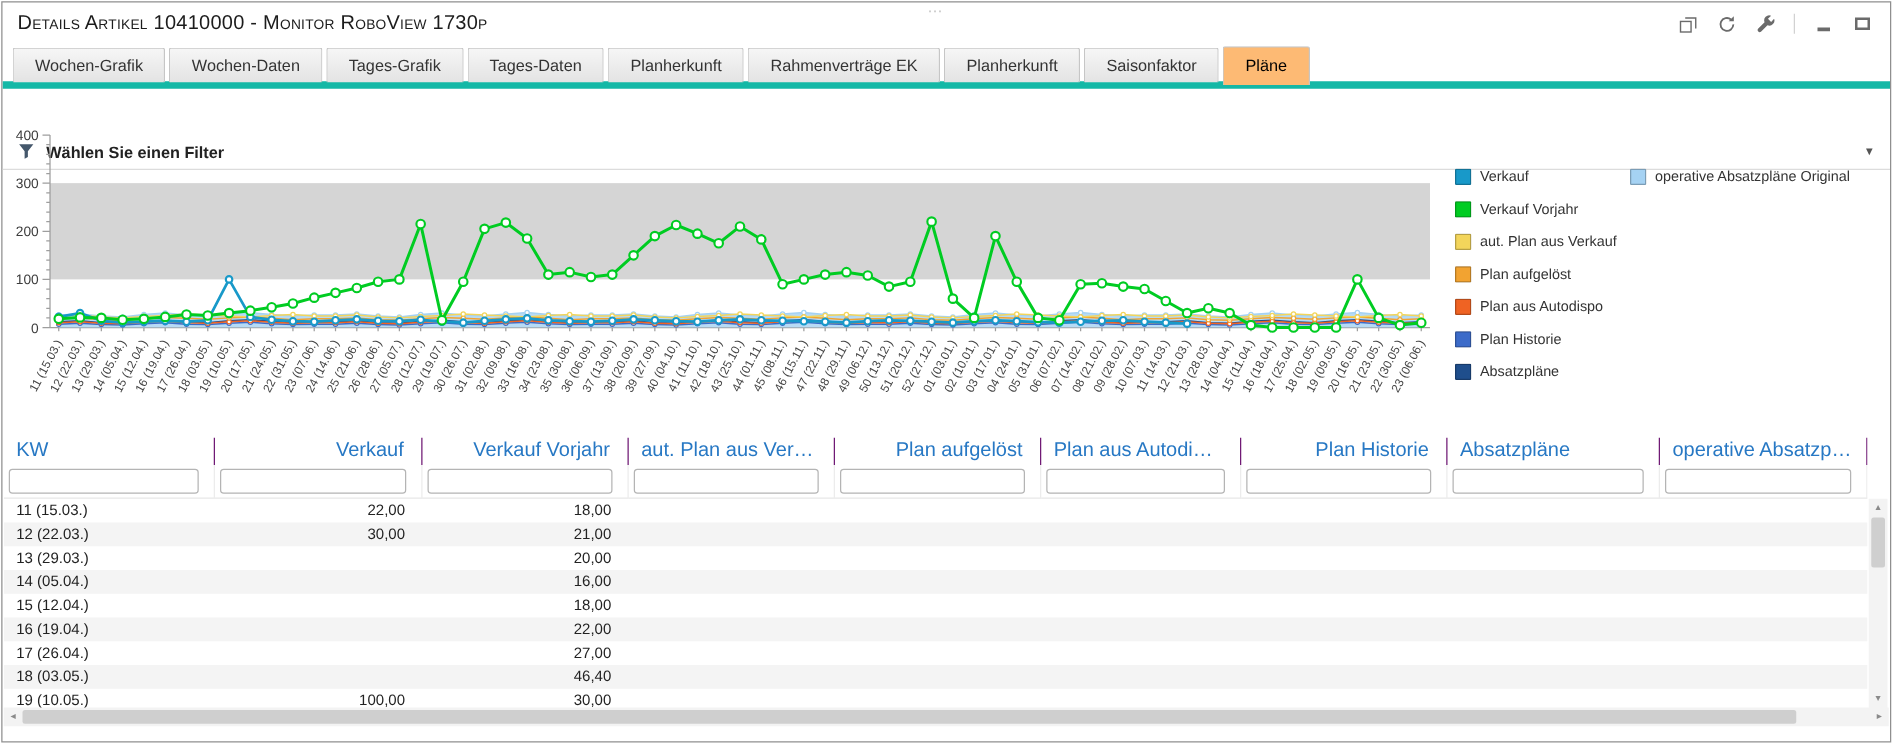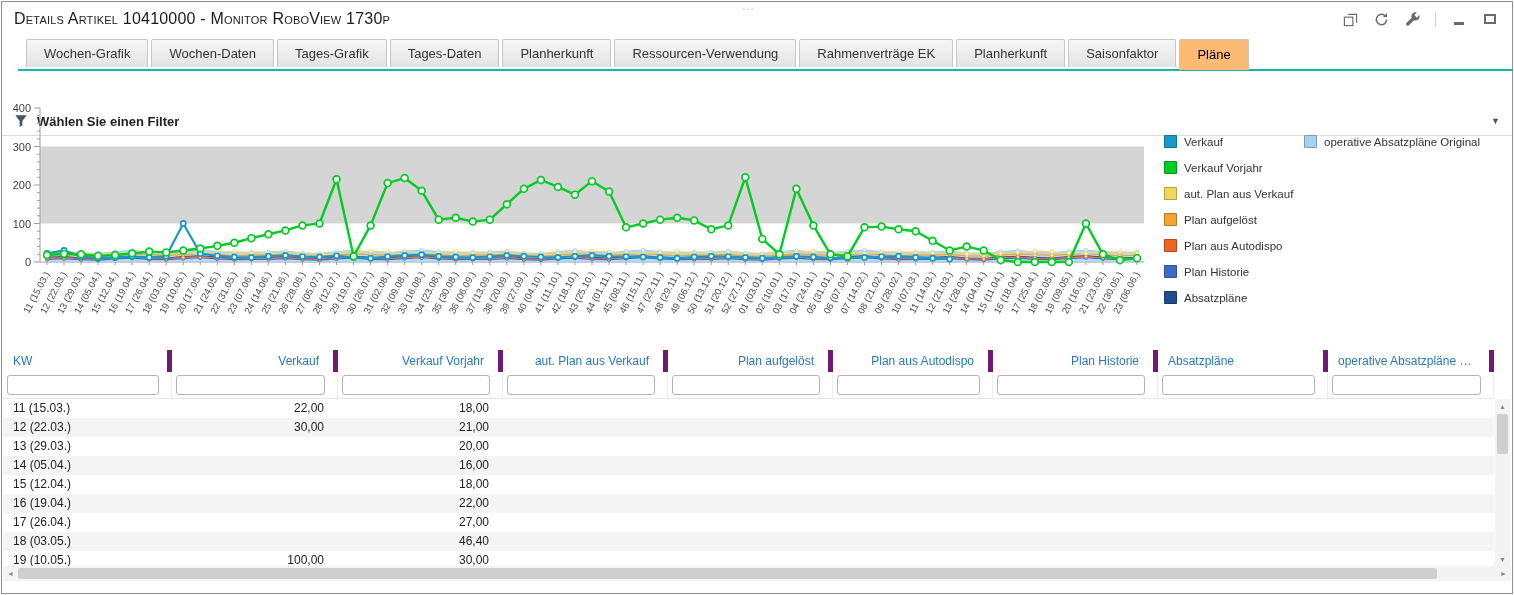--- a/index.html
+++ b/index.html
@@ -10,22 +10,22 @@
   .titlebar{position:absolute;top:0;left:0;right:2px;height:34px;display:flex;align-items:center;padding:0 12px;box-sizing:border-box;}
   .title{font-variant:small-caps;font-size:16px;color:#1c1c1c;letter-spacing:.2px;}
   .drag-dots{position:absolute;left:740px;top:0;color:#c4c4c4;font-size:12px;letter-spacing:2px;}
   .tb-icons{margin-left:auto;display:flex;align-items:center;gap:15px;}
   .tb-icons .ic{width:16px;height:16px;display:flex;align-items:center;justify-content:center;cursor:pointer;}
   .tb-divider{width:1px;height:16px;background:#d2d2d2;}
   .min-bar{width:10px;height:3px;background:#6b6b6b;margin-top:8px;}
   .max-rect{width:12px;height:10px;border:2px solid #6b6b6b;box-sizing:border-box;}
 
   
-  .tabbar{position:absolute;top:37px;left:16px;right:0;height:32px;display:flex;align-items:flex-start;
-    padding:0 8px;box-sizing:border-box;border-bottom:2px solid #14b8a6;}
+  .tabbar{position:absolute;top:37px;left:0;right:0;height:32px;display:flex;align-items:center;
+    padding:0 8px;box-sizing:border-box;border-bottom:6px solid #14b8a6;}
   .tab{height:27px;line-height:27px;padding:0 17px;margin-right:3px;font-size:13px;color:#333;
     background:linear-gradient(#f6f6f6,#e3e3e3);border:1px solid #c6c6c6;border-bottom:none;
     border-radius:2px 2px 0 0;white-space:nowrap;cursor:pointer;}
   .tab.active{background:#fdba74;height:30px;line-height:30px;color:#000;margin-bottom:-1px;z-index:2;}
 
   
   .filterbar{position:absolute;top:69px;left:0;right:0;height:29px;display:flex;align-items:center;
     padding:0 12px;box-sizing:border-box;border-bottom:1px solid #dcdcdc;cursor:pointer;margin-top:36px;}
   .filterbar .label{font-size:13px;font-weight:bold;color:#222;margin-left:9px;}
   .filter-caret{margin-left:auto;font-size:9px;color:#555;}
@@ -39,22 +39,22 @@
   .legend-col{display:flex;flex-direction:column;gap:13px;}
   .legend-col.c1{width:140px;}
   .legend-col.c2{width:208px;}
   .legend-item{display:flex;align-items:center;gap:7px;cursor:pointer;}
   .legend-item .sw{width:13px;height:13px;border:1px solid rgba(0,0,0,.25);box-sizing:border-box;border-radius:1px;}
   .legend-item .lb{font-size:11.5px;color:#333;white-space:nowrap;}
 
   
   .grid{position:absolute;top:348px;left:1px;right:18px;height:221px;overflow:hidden;font-size:12px;color:#222;}
   .g-row-line{display:grid;grid-template-columns:169px 166px 165px 165px 165px 160px 165px 170px minmax(120px,1fr);}
-  .g-hcell{height:22px;line-height:22px;color:#2778c4;font-size:12px;padding:0 10px;box-sizing:border-box;
-    border-right:5px solid #701a75;white-space:nowrap;overflow:hidden;text-overflow:ellipsis;cursor:pointer;}
+  .g-hcell{height:22px;line-height:22px;color:#2778c4;font-size:16px;padding:0 10px;box-sizing:border-box;
+    border-right:1px solid #701a75;white-space:nowrap;overflow:hidden;text-overflow:ellipsis;cursor:pointer;}
   .g-fcell{height:27px;border-right:1px solid #ececec;border-bottom:1px solid #e8e8e8;box-sizing:border-box;padding:3px 12px 3px 4px;}
   .g-fcell input{width:100%;height:20px;border:1px solid #b4b4b4;border-radius:3px;box-sizing:border-box;
     font-family:"Liberation Sans",sans-serif;font-size:12px;padding:0 5px;outline:none;}
   .g-cell{height:19px;line-height:19px;padding:0 10px;box-sizing:border-box;white-space:nowrap;overflow:hidden;}
   .g-row:nth-child(even){background:#f4f4f4;}
   .al-r{text-align:right;padding-right:14px;}
 
   
   .vscroll{position:absolute;right:2px;top:397px;width:15px;height:168px;background:#f3f3f3;display:flex;flex-direction:column;}
   .vscroll .arr{height:15px;display:flex;align-items:center;justify-content:center;font-size:7px;color:#8a8a8a;cursor:pointer;}
@@ -101,21 +101,20 @@
         </span>
     </div>
   </div>
 
   <div class="tabbar">
       <div class="tab">Wochen-Grafik</div>
       <div class="tab">Wochen-Daten</div>
       <div class="tab">Tages-Grafik</div>
       <div class="tab">Tages-Daten</div>
       <div class="tab">Planherkunft</div>
-      <div class="tab">Ressourcen-Verwendung</div>
       <div class="tab">Rahmenverträge EK</div>
       <div class="tab">Planherkunft</div>
       <div class="tab">Saisonfaktor</div>
       <div class="tab active">Pläne</div>
     </div>
 
   <div class="filterbar">
     <svg width="14" height="14" viewBox="0 0 16 16">
         <path d="M1.5 1.5h13L9.5 8v5.2l-3 1.6V8z" fill="#44576b"></path>
       </svg>

